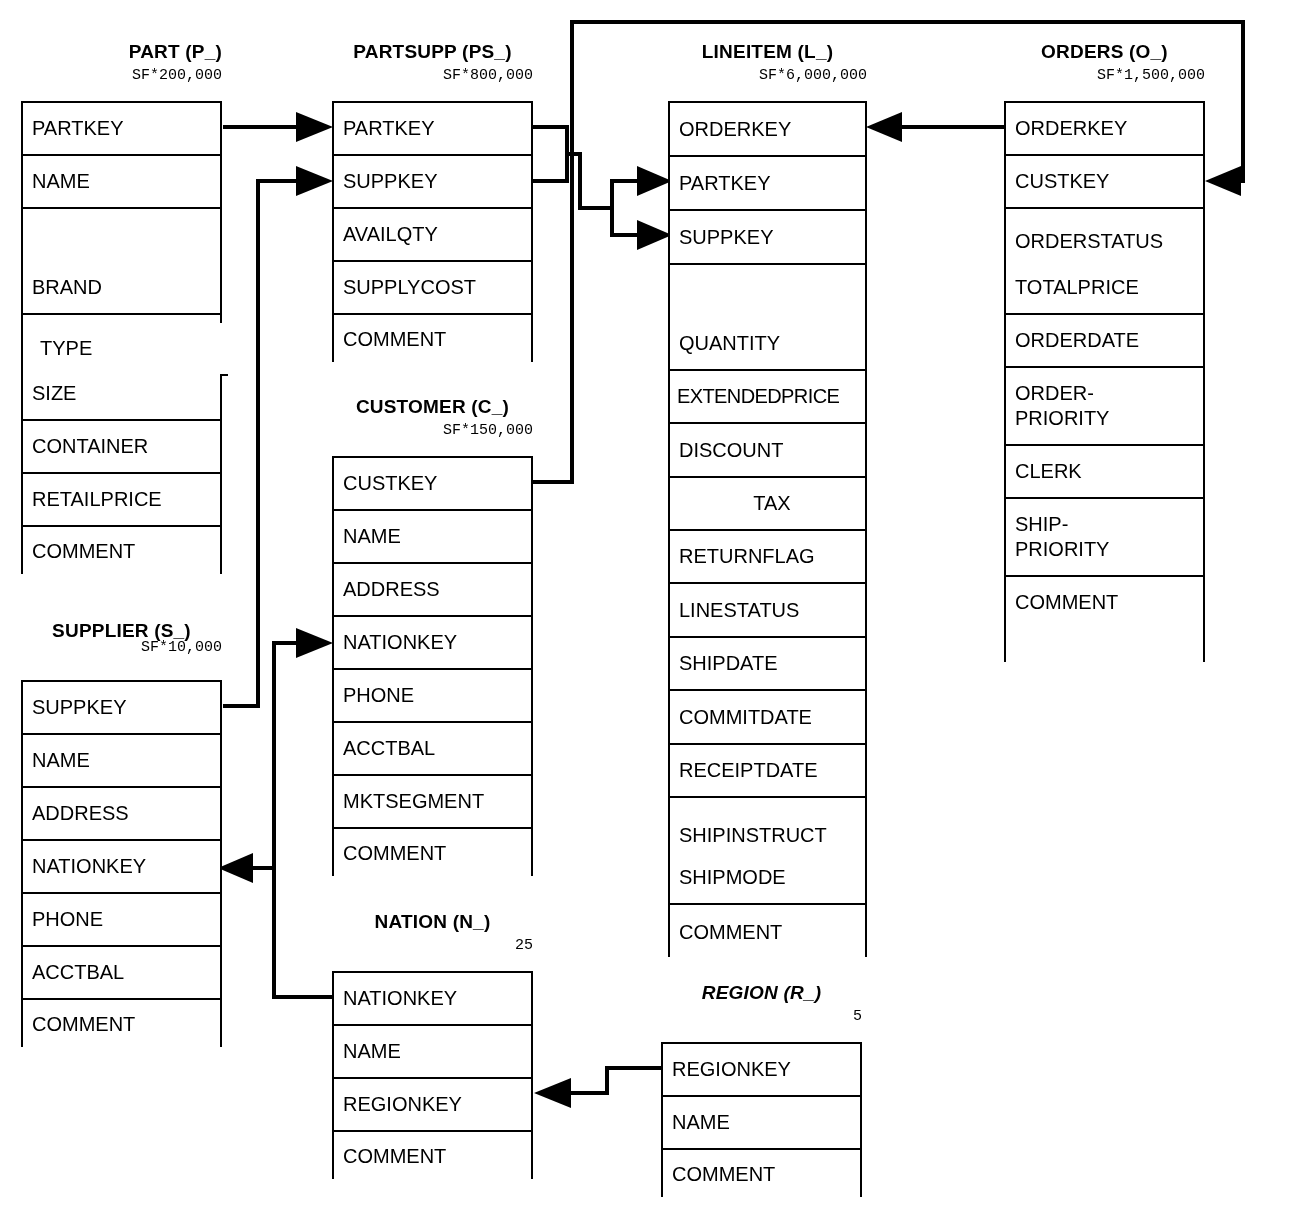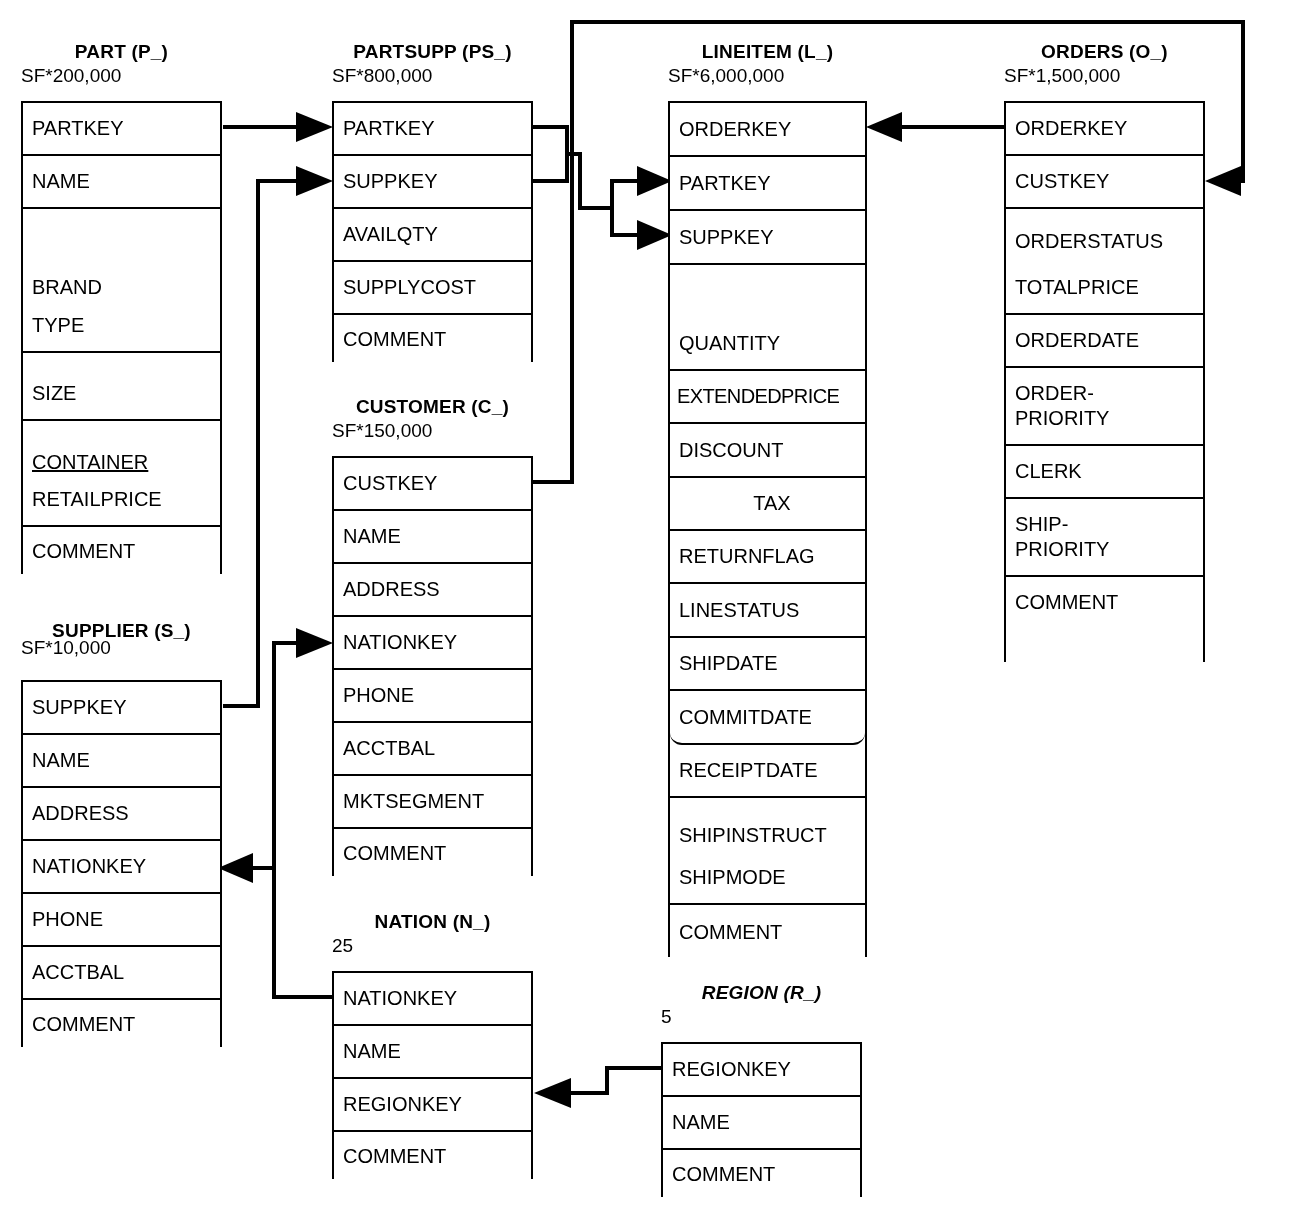--- a/index.html
+++ b/index.html
@@ -38,24 +38,25 @@
     font-weight: bold;
     font-size: 19px;
     line-height: 23px;
     letter-spacing: 0.2px;
     white-space: nowrap;
   }
   .entity-card {
     position: absolute;
     left: 0;
     width: 100%;
-    text-align: left;
-    font-size: 19px;
+    text-align: right;
+    font-size: 15px;
     line-height: 23px;
     white-space: nowrap;
+    font-family: Liberation Mono, monospace;
   }
   .entity-box {
     position: absolute;
     box-sizing: border-box;
     border: 2.5px solid #000000;
     background: #ffffff;
   }
   .field-row {
     position: absolute;
     left: 0;
@@ -124,39 +125,39 @@
 
       <polygon points="296,628 333,643 296,658"></polygon>
 
       <polygon points="253,853 218,868 253,883"></polygon>
 
       <polygon points="571,1078 534,1093 571,1108"></polygon>
     </g>
   </svg>
 
   <div class="entity" style="left:21px; top:40px; width:201px;">
-    <div class="entity-title" style="top:0px;">PART (P_)</div>
+    <div class="entity-title" style="top:0px;text-align:right;">PART (P_)</div>
     <div class="entity-card" style="top:24px;">SF*200,000</div>
     <div class="entity-box" style="top:61px; left:0; width:201px; height:473px;">
       <div class="field-row" style="top:0px; width:100%; height:53px;">
           <span class="field-label">PARTKEY</span>
         </div>
       <div class="field-row" style="top:53px; width:100%; height:53px;">
           <span class="field-label">NAME</span>
         </div>
       <div class="field-row" style="top:159px; width:100%; height:53px;">
           <span class="field-label">BRAND</span>
         </div>
-      <div class="field-row" style="top:197px; width:100%; height:53px;">
+      <div class="field-row" style="top:220px; width:100%; height:53px;margin-left:8px;">
           <span class="field-label">TYPE</span>
         </div>
       <div class="field-row" style="top:265px; width:100%; height:53px;">
           <span class="field-label">SIZE</span>
         </div>
-      <div class="field-row" style="top:334px; width:100%; height:53px;text-decoration:underline;">
+      <div class="field-row" style="top:318px; width:100%; height:53px;">
           <span class="field-label">CONTAINER</span>
         </div>
       <div class="field-row" style="top:371px; width:100%; height:53px;">
           <span class="field-label">RETAILPRICE</span>
         </div>
       <div class="field-row last" style="top:424px; width:100%; height:49px;">
           <span class="field-label">COMMENT</span>
         </div>
     </div>
   </div>
@@ -304,21 +305,21 @@
         </div>
       <div class="field-row" style="top:428px; width:100%; height:53px;">
           <span class="field-label">RETURNFLAG</span>
         </div>
       <div class="field-row" style="top:481px; width:100%; height:54px;">
           <span class="field-label">LINESTATUS</span>
         </div>
       <div class="field-row" style="top:535px; width:100%; height:53px;">
           <span class="field-label">SHIPDATE</span>
         </div>
-      <div class="field-row" style="top:588px; width:100%; height:54px;border-radius:12px;">
+      <div class="field-row" style="top:588px; width:100%; height:54px;">
           <span class="field-label">COMMITDATE</span>
         </div>
       <div class="field-row" style="top:642px; width:100%; height:53px;">
           <span class="field-label">RECEIPTDATE</span>
         </div>
       <div class="field-row" style="top:658px; width:100%; height:54px;margin-top:48px;">
           <span class="field-label">SHIPINSTRUCT</span>
         </div>
       <div class="field-row" style="top:749px; width:100%; height:53px;">
           <span class="field-label">SHIPMODE</span>

